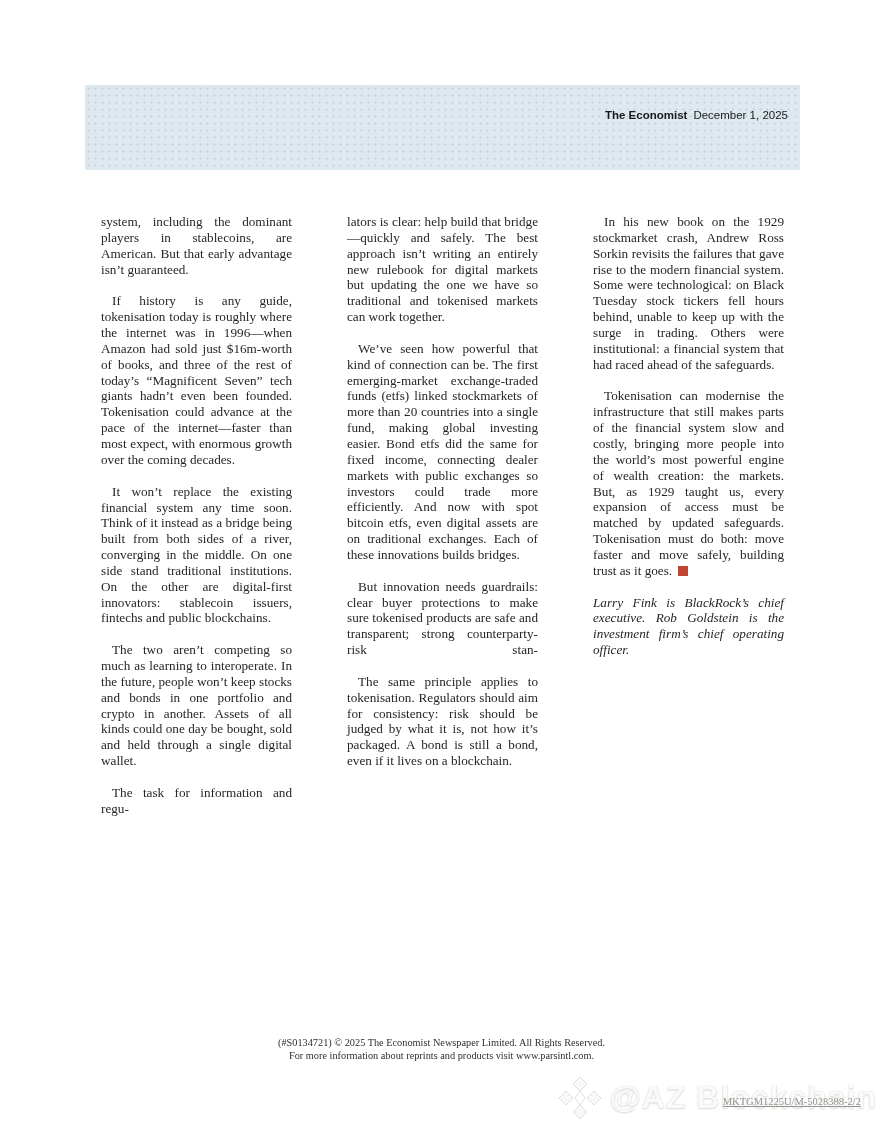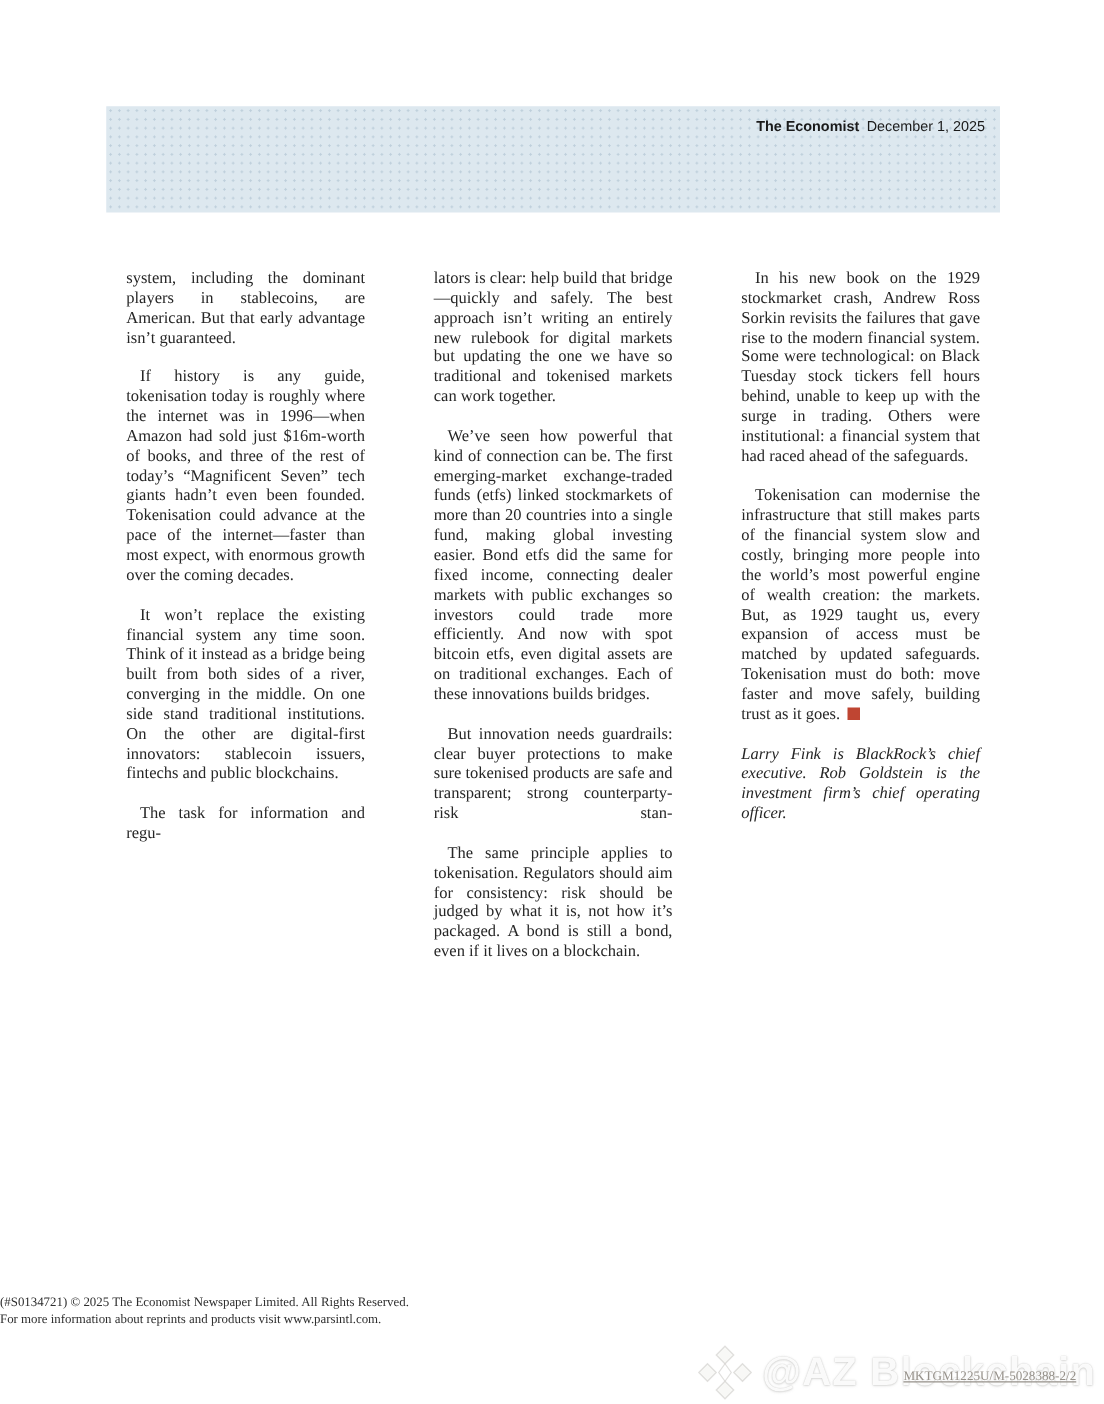--- a/index.html
+++ b/index.html
@@ -11,21 +11,21 @@
     color:#262626;
     overflow:hidden;
   }
   .band{
     position:absolute;left:85px;top:85px;width:715px;height:85px;
     background-color:#dde8ef;
     background-image:radial-gradient(rgba(120,150,175,0.30) 0.9px, transparent 1.1px);
     background-size:7px 7px;
     box-sizing:border-box;
     text-align:right;
-    padding:7px 12px 0 0;
+    padding:20px 12px 0 0;
   }
   .band .pub{
     font-family:"Liberation Sans", sans-serif;
     font-weight:bold;font-size:11.5px;color:#1a1a1a;
   }
   .band .date{
     font-family:"Liberation Sans", sans-serif;
     font-weight:normal;font-size:11.5px;color:#1a1a1a;margin-left:6px;
   }
   .columns{
@@ -46,20 +46,21 @@
     background:#bf4532;
     margin-left:6px;vertical-align:baseline;
     transform:translateY(1px);
   }
   .byline{
     margin-top:15px !important;
     font-style:italic;
   }
   .footer{
     position:absolute;left:0;top:1036px;width:100%;
+    text-align:center;
     font-size:10.3px;line-height:13px;color:#2e2e2e;
   }
   .watermark{
     position:absolute;right:6px;top:1074px;
     display:flex;align-items:center;
     pointer-events:none;
   }
   .wm-logo{width:52px;height:46px;margin-right:4px;}
   .wm-text{
     font-family:"Liberation Sans", sans-serif;
@@ -84,20 +85,21 @@
   <div class="band">
     <span class="pub">The Economist</span><span class="date">December 1, 2025</span>
   </div>
 
   <div class="columns">
 
     <div class="col">
       <p>system, including the dominant players in stablecoins, are American. But that early advantage isn’t guaranteed.</p>
       <p class="indent">If history is any guide, tokenisation today is roughly where the internet was in 1996—when Amazon had sold just $16m-worth of books, and three of the rest of today’s “Magnificent Seven” tech giants hadn’t even been founded. Tokenisation could advance at the pace of the internet—faster than most expect, with enormous growth over the coming decades.</p>
       <p class="indent">It won’t replace the existing financial system any time soon. Think of it instead as a bridge being built from both sides of a river, converging in the middle. On one side stand traditional institutions. On the other are digital-first innovators: stablecoin issuers, fintechs and public blockchains.</p>
+      <p class="indent">The two aren’t competing so much as learning to interoperate. In the future, people won’t keep stocks and bonds in one portfolio and crypto in another. Assets of all kinds could one day be bought, sold and held through a single digital wallet.</p>
       <p class="indent cont-end">The task for information and regu-</p>
     </div>
 
     <div class="col">
       <p>lators is clear: help build that bridge—quickly and safely. The best approach isn’t writing an entirely new rulebook for digital markets but updating the one we have so traditional and tokenised markets can work together.</p>
       <p class="indent">We’ve seen how powerful that kind of connection can be. The first emerging-market exchange-traded funds (etfs) linked stockmarkets of more than 20 countries into a single fund, making global investing easier. Bond etfs did the same for fixed income, connecting dealer markets with public exchanges so investors could trade more efficiently. And now with spot bitcoin etfs, even digital assets are on traditional exchanges. Each of these innovations builds bridges.</p>
       <p class="indent cont-end">But innovation needs guardrails: clear buyer protections to make sure tokenised products are safe and transparent; strong counterparty-risk stan-</p>
       <p class="indent">The same principle applies to tokenisation. Regulators should aim for consistency: risk should be judged by what it is, not how it’s packaged. A bond is still a bond, even if it lives on a blockchain.</p>
     </div>
 

